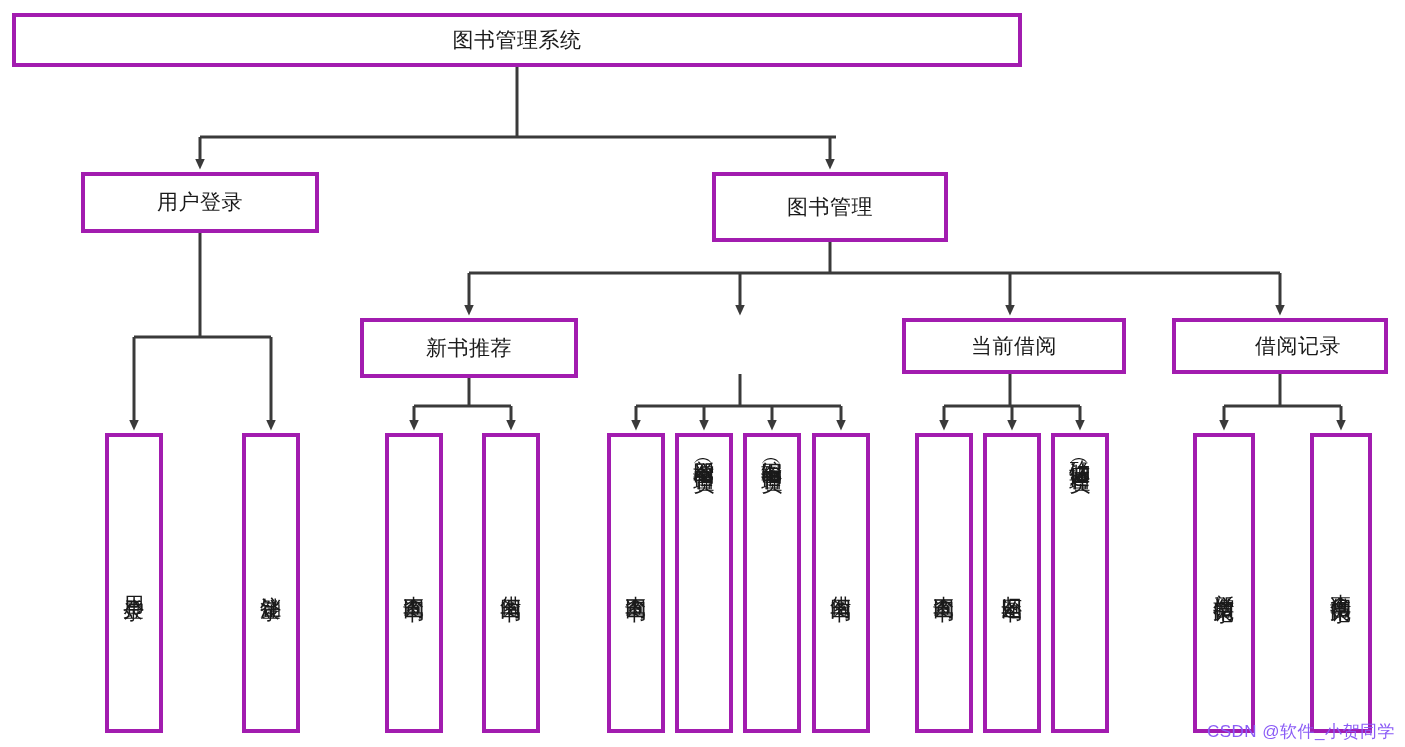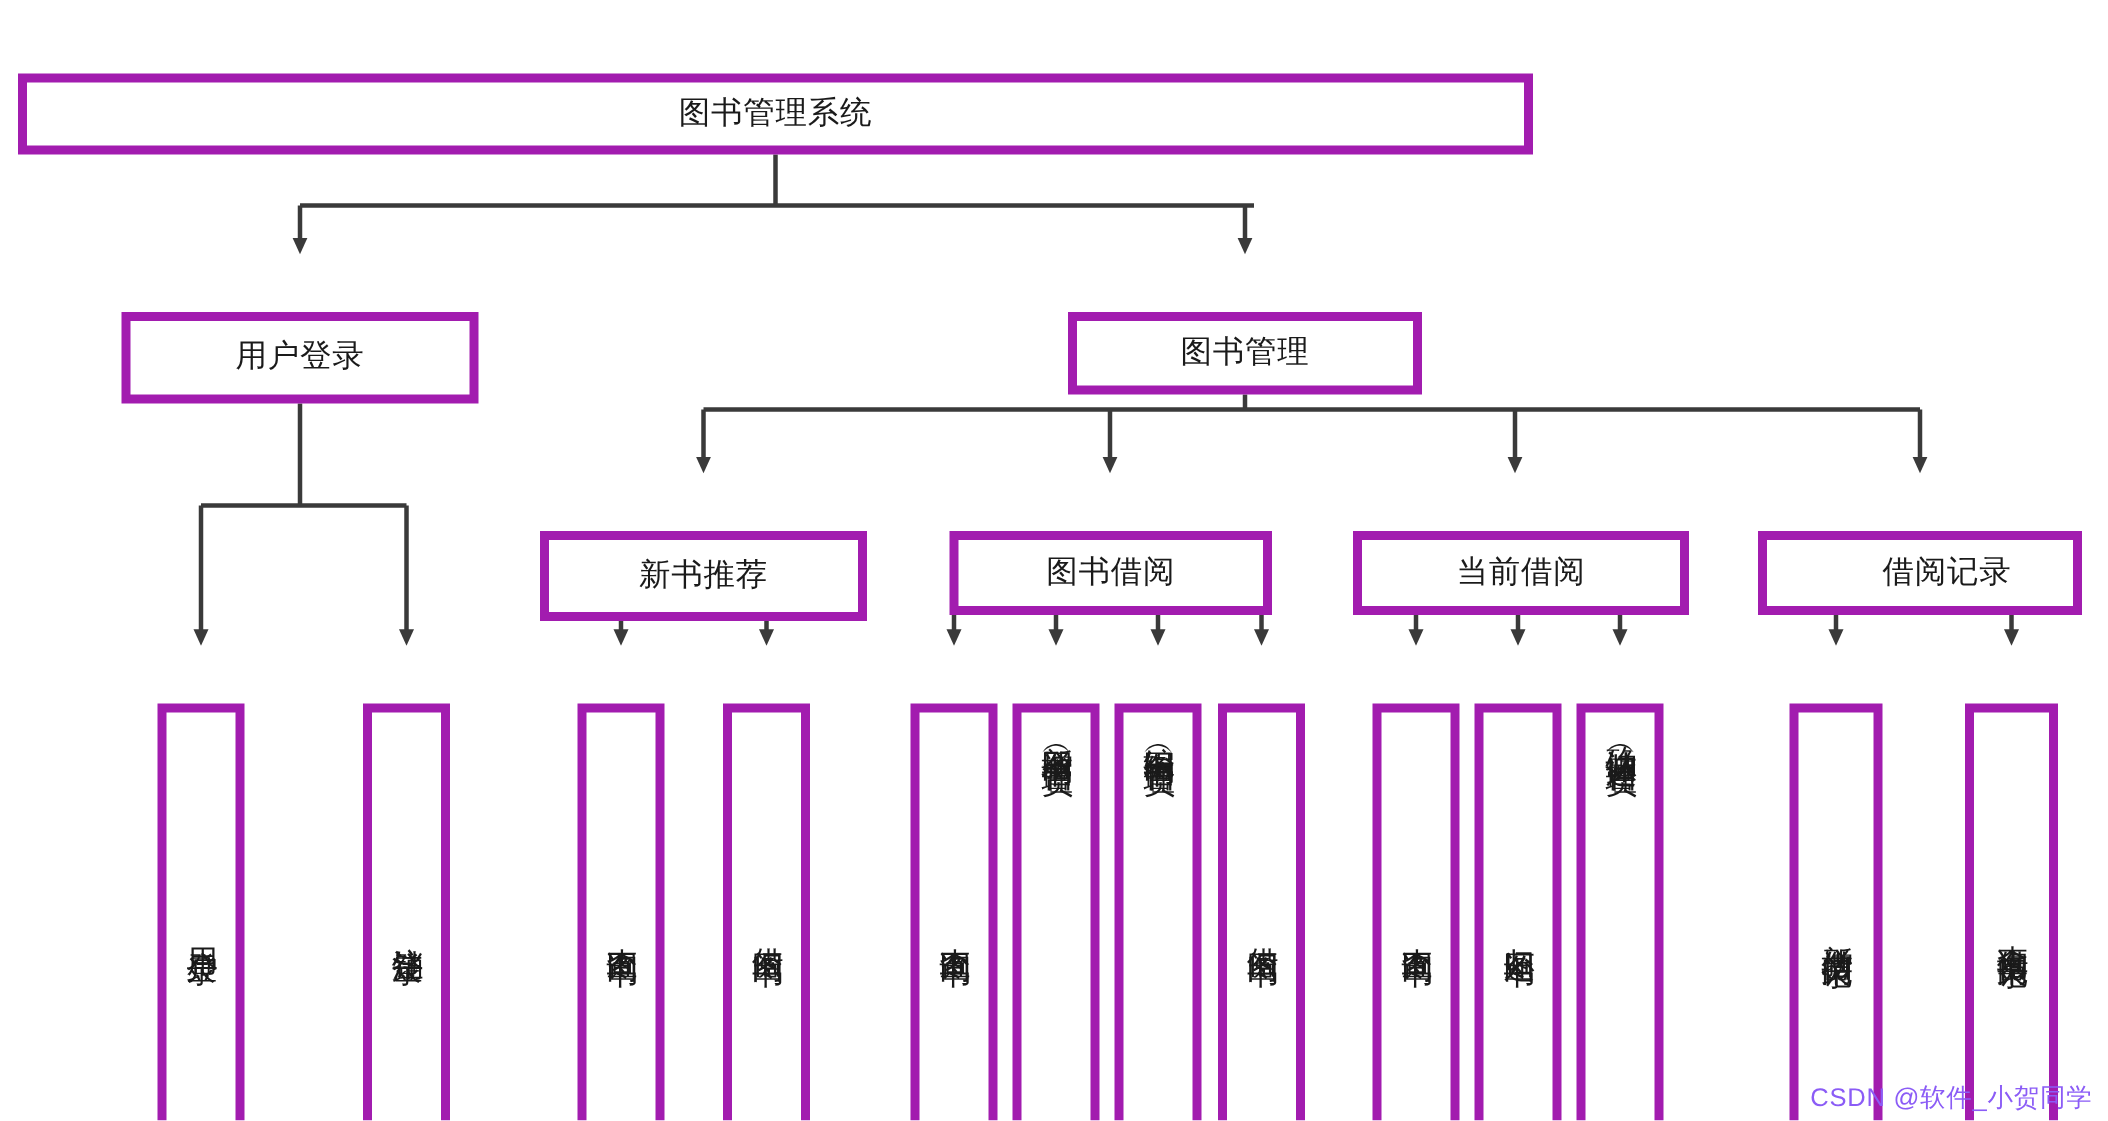--- a/index.html
+++ b/index.html
@@ -20,27 +20,26 @@
   #diagram-svg {
     position: absolute;
     left: 0;
     top: 0;
     width: 1405px;
     height: 747px;
   }
   .node {
     position: absolute;
     box-sizing: border-box;
-    border: 6px solid #a21caf;
+    border: 4px solid #a21caf;
     background: #ffffff;
     display: flex;
     align-items: center;
     justify-content: center;
     color: #1a1a1a;
-    margin-top: 36px;
   }
   .node-label {
     font-size: 21px;
     line-height: 1.15;
     white-space: nowrap;
     letter-spacing: 0.5px;
   }
   .node.vertical {
     align-items: flex-start;
     justify-content: center;
@@ -123,29 +122,26 @@
     </g>
   </svg>
 
   <div class="node" style="left:12px;top:13px;width:1010px;height:54px;">
     <span class="node-label">图书管理系统</span>
   </div>
 
   <div class="node" style="left:81px;top:172px;width:238px;height:61px;">
     <span class="node-label">用户登录</span>
   </div>
-  <div class="node" style="left:712px;top:172px;width:236px;height:55px;">
+  <div class="node" style="left:712px;top:172px;width:236px;height:70px;">
     <span class="node-label">图书管理</span>
   </div>
 
   <div class="node" style="left:360px;top:318px;width:218px;height:60px;">
     <span class="node-label">新书推荐</span>
-  </div>
-  <div class="node" style="left:633px;top:318px;width:215px;height:56px;">
-    <span class="node-label">图书借阅</span>
   </div>
   <div class="node" style="left:902px;top:318px;width:224px;height:56px;">
     <span class="node-label">当前借阅</span>
   </div>
   <div class="node" style="left:1172px;top:318px;width:216px;height:56px;padding-left:36px;">
     <span class="node-label">借阅记录</span>
   </div>
 
   <div class="node vertical centered" style="left:105px;top:433px;width:58px;height:300px;">
     <span class="node-label">用户登录</span>

